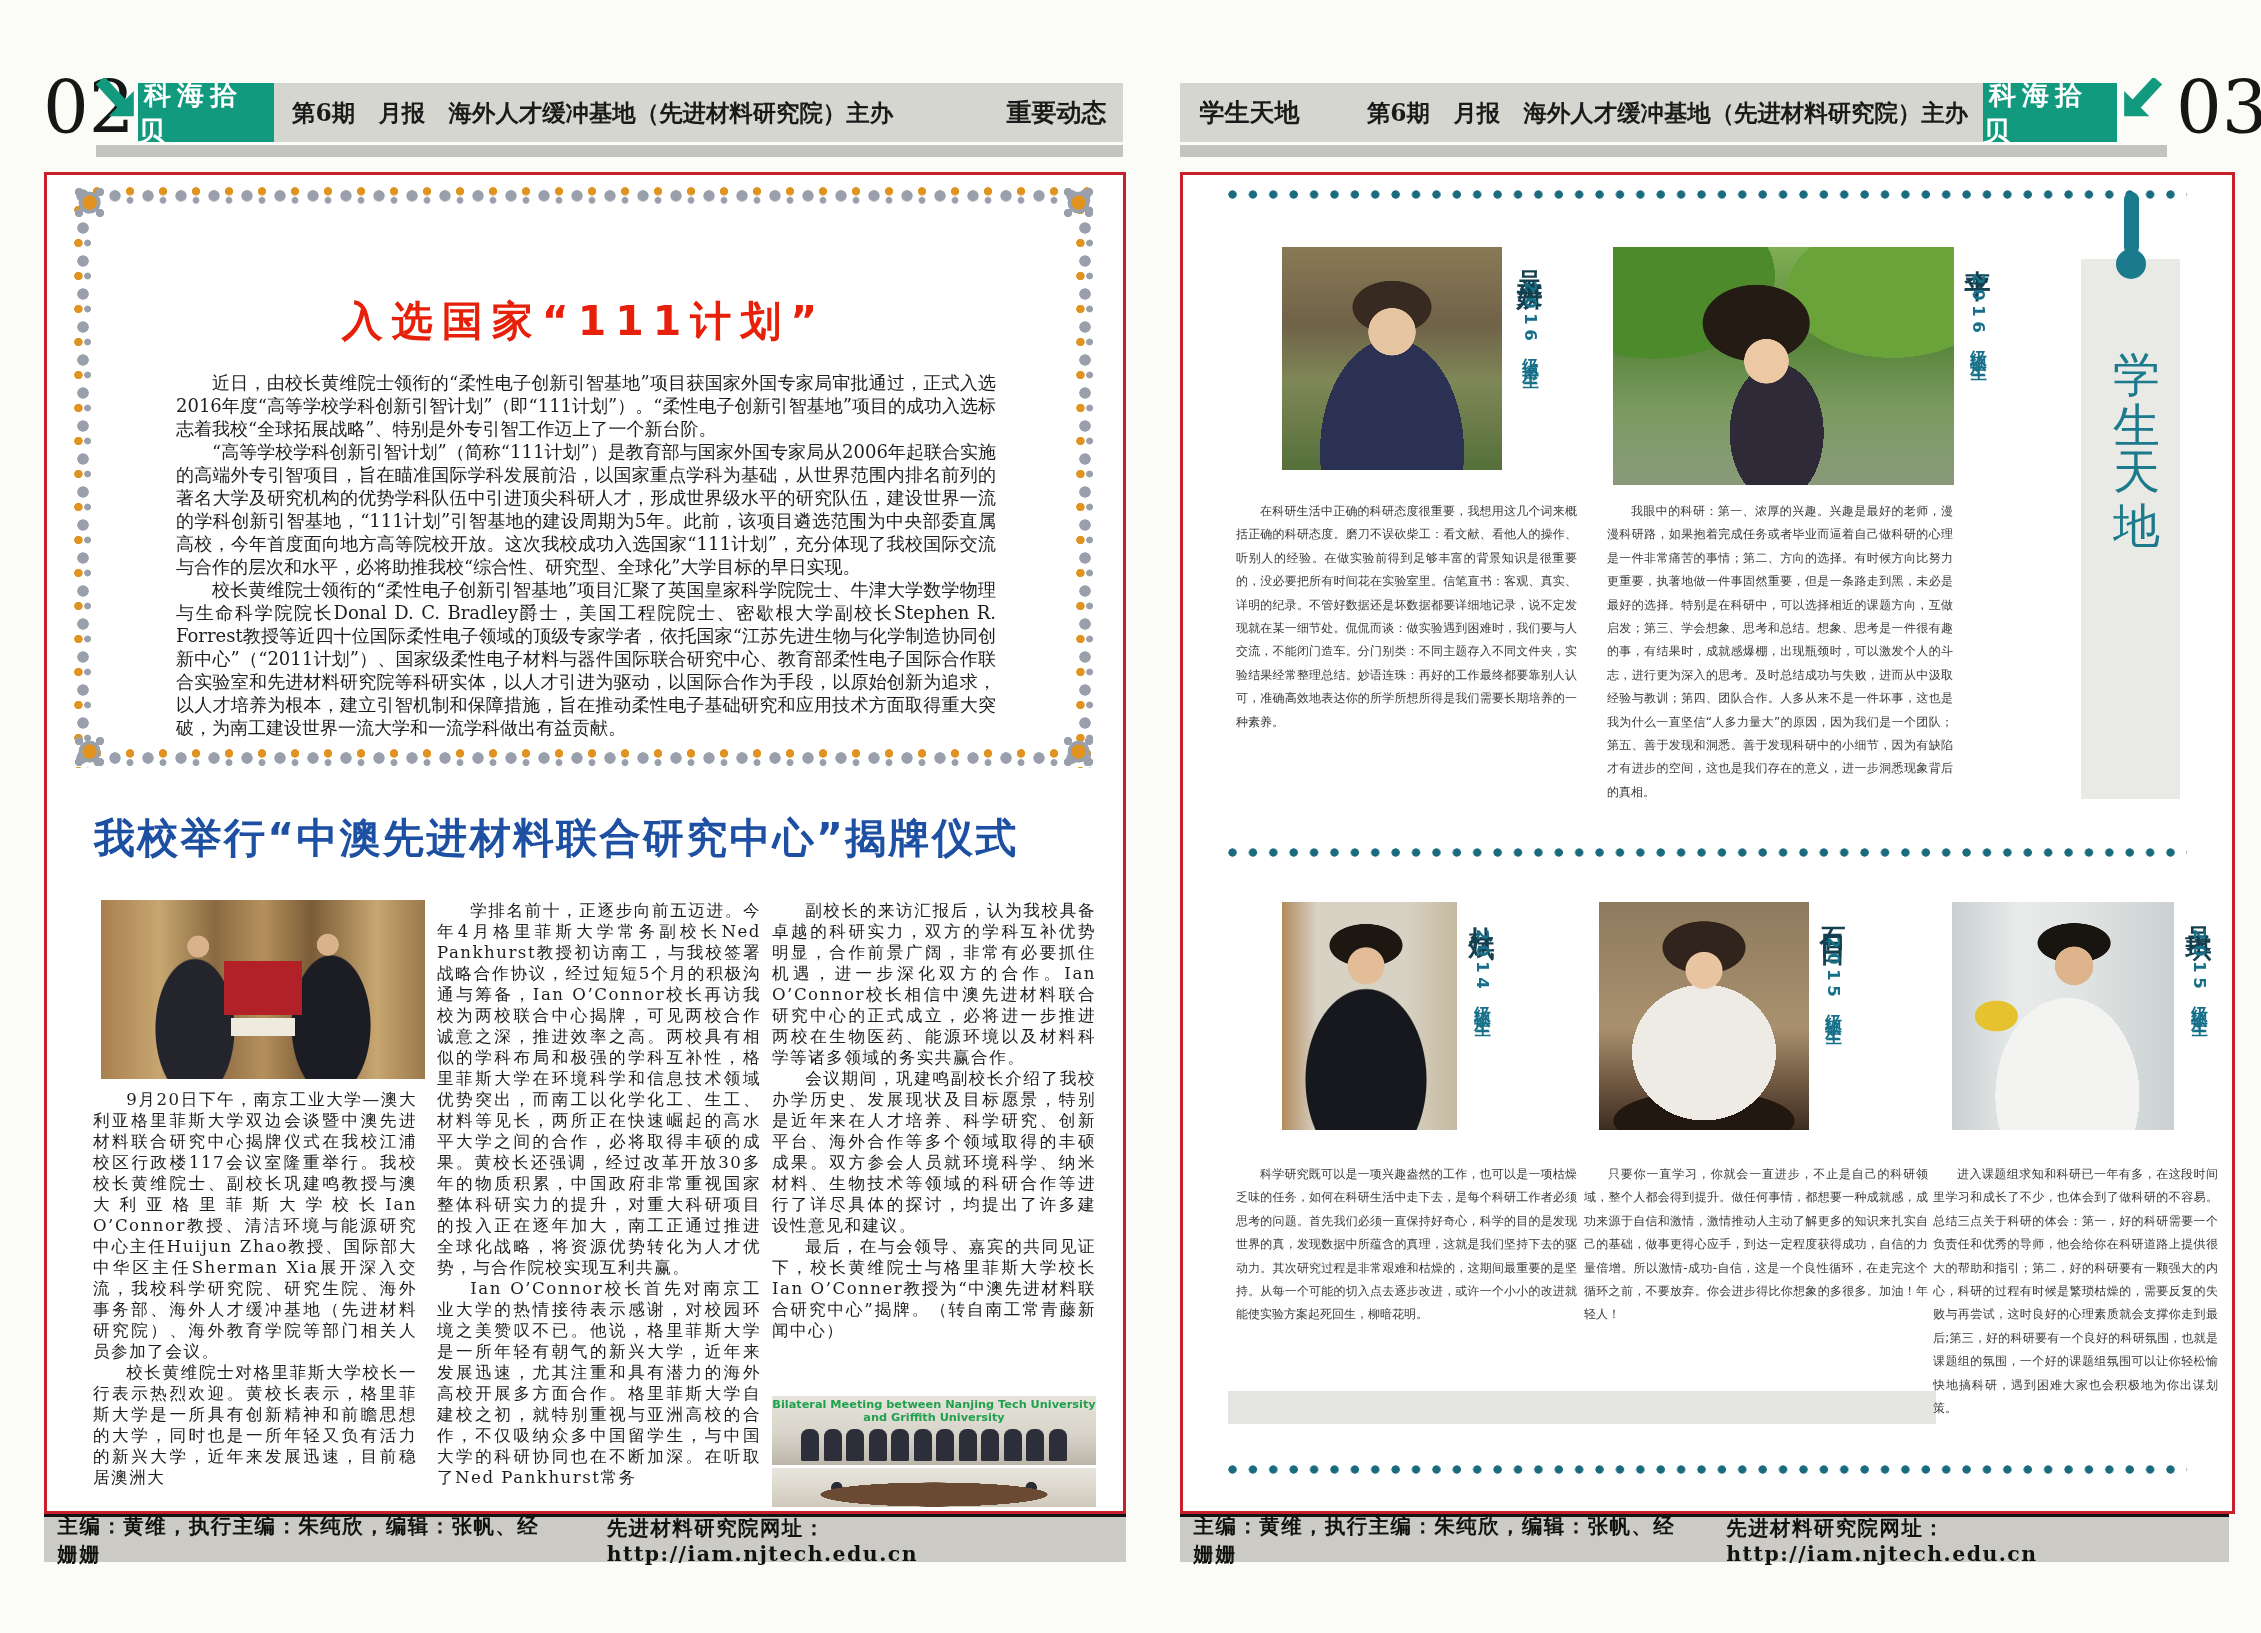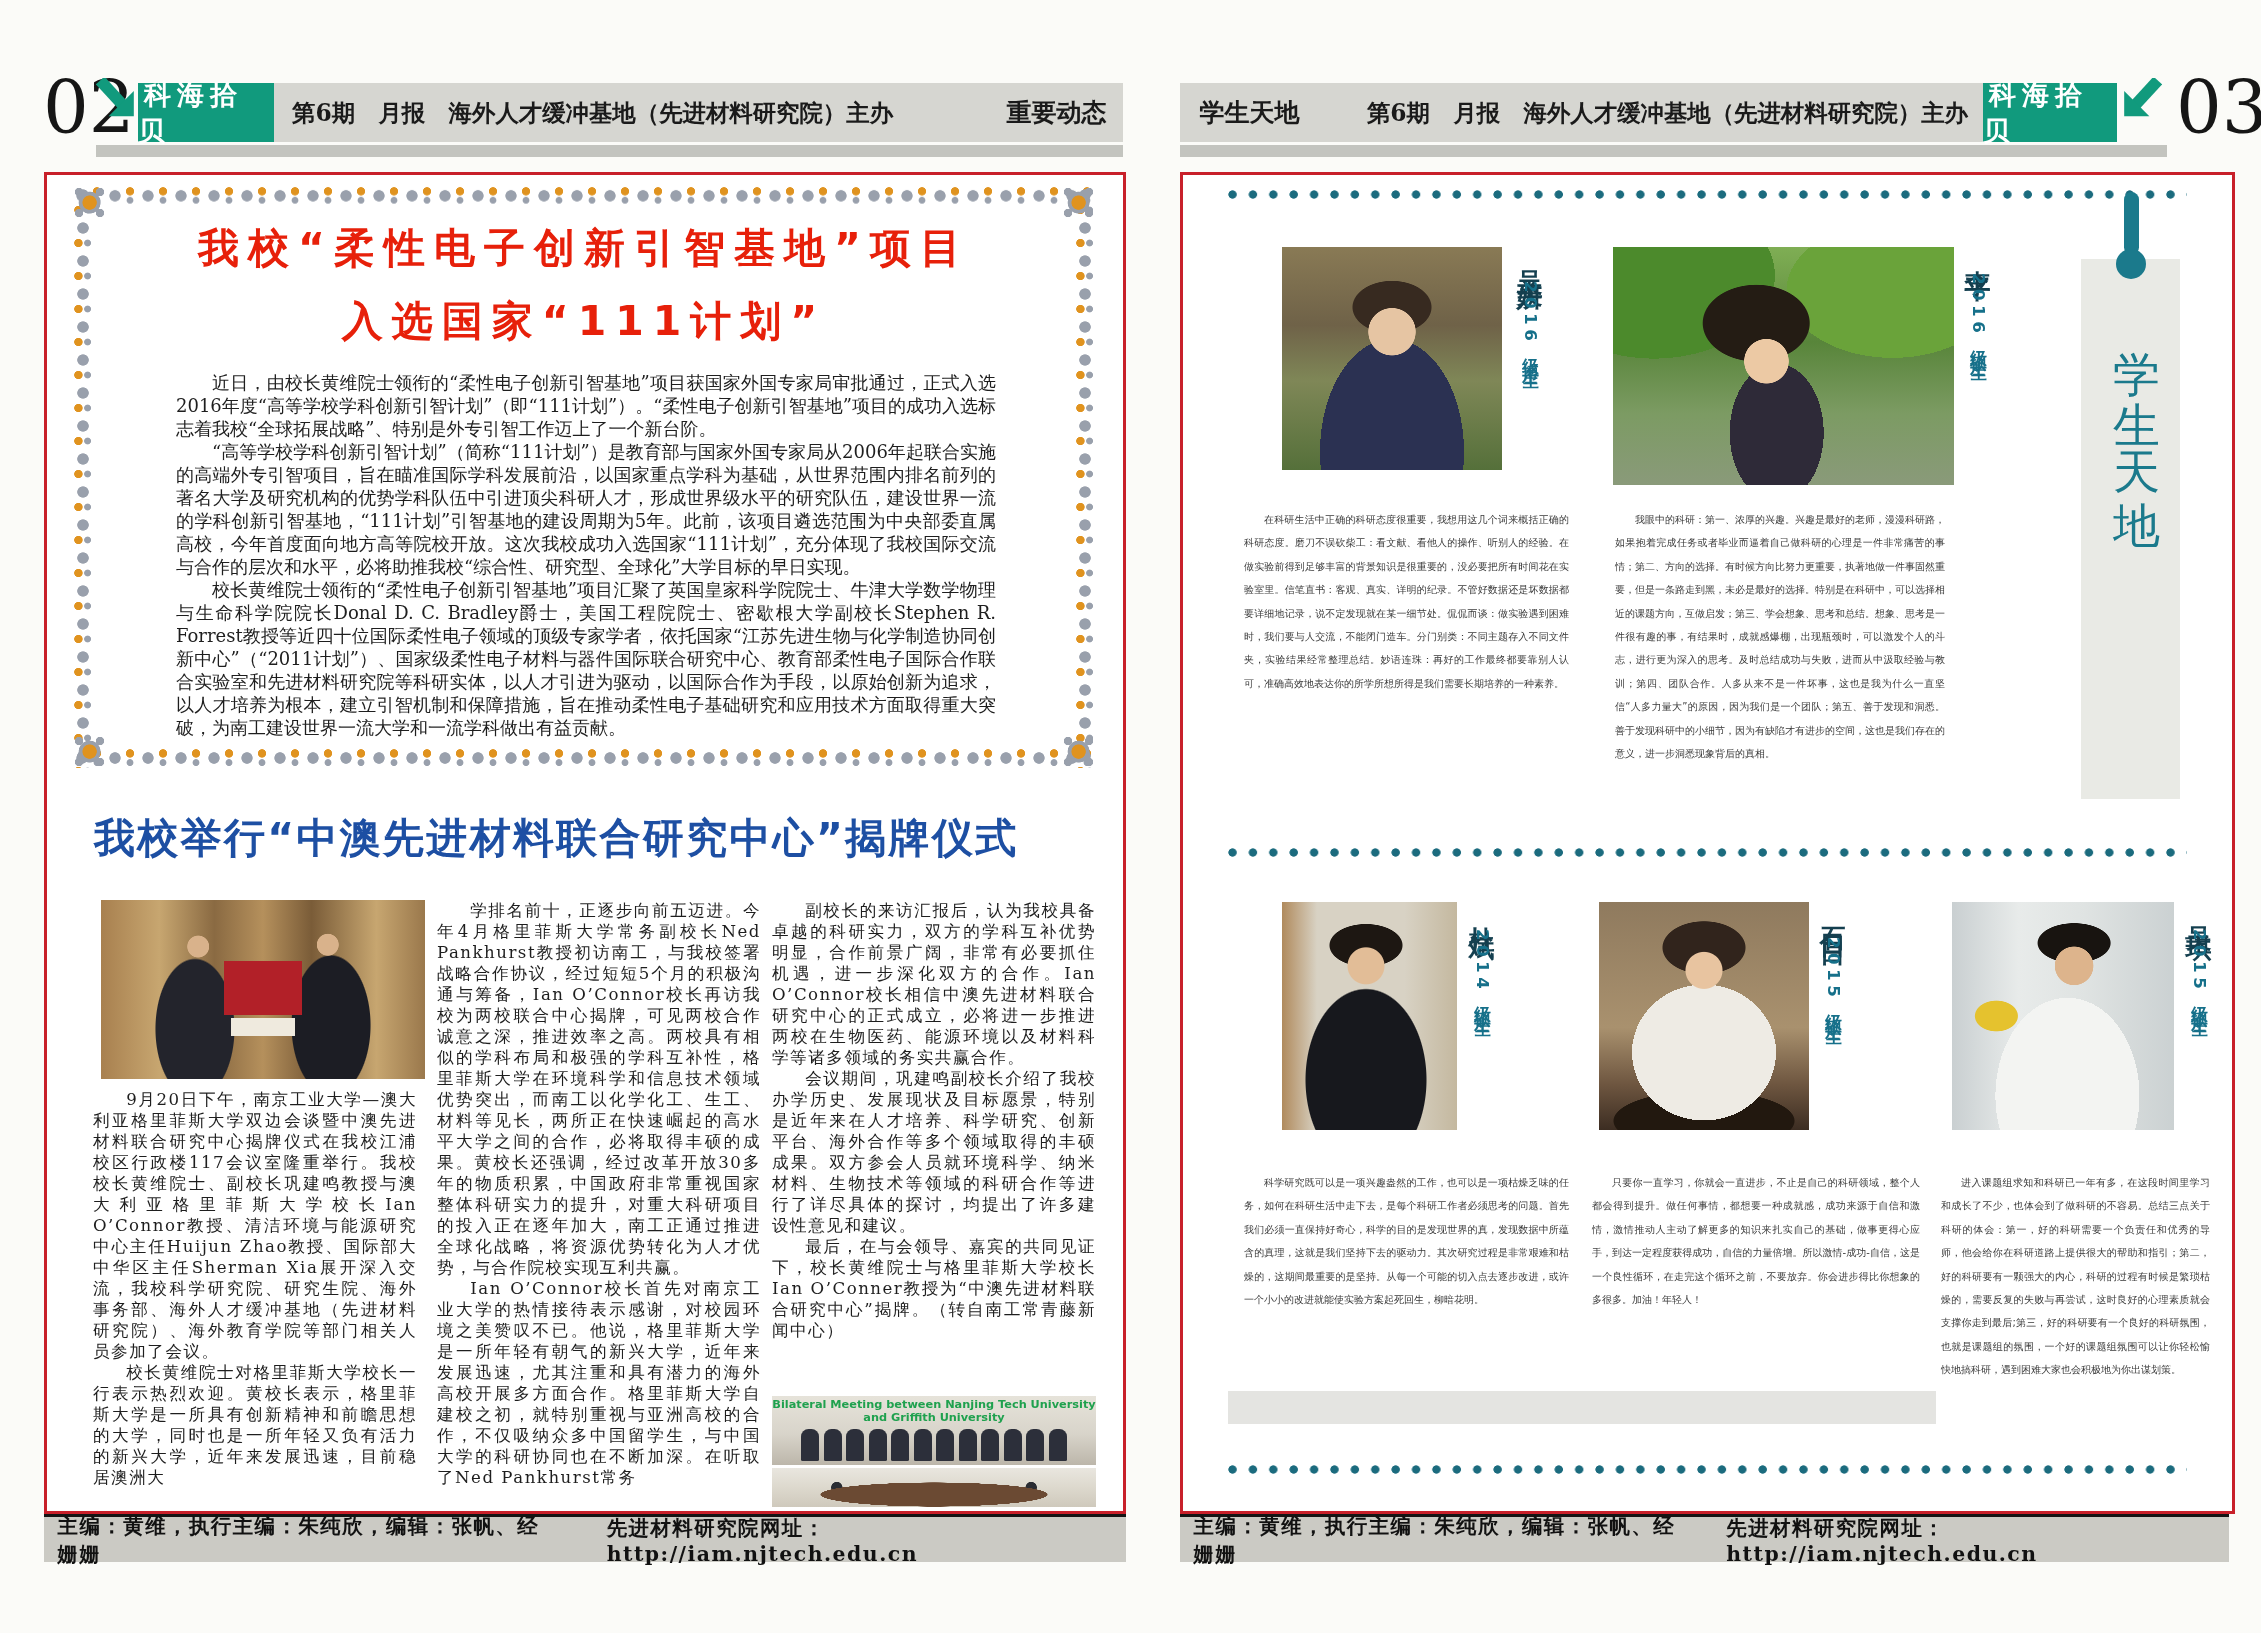--- a/index.html
+++ b/index.html
@@ -16,21 +16,21 @@
   .footerbar span{font-size:20.4px;font-weight:bold;color:#111;font-family:"DejaVu Serif","Liberation Serif",serif;letter-spacing:1.5px;}
   
   .ornate{position:absolute;background:#fff;}
   .orn-h{position:absolute;height:19.6px;left:0;right:0;background-image:radial-gradient(circle 6px at 9px 9.8px,#99a0ac 5.3px,transparent 6px),radial-gradient(circle 3.8px at 24px 5.3px,#e0931f 3.8px,transparent 4.5px),radial-gradient(circle 3px at 24px 14.3px,#99a0ac 3px,transparent 3.8px);background-size:33px 19.6px;background-repeat:repeat-x;}
   .orn-v{position:absolute;width:19.6px;top:0;bottom:0;background-image:radial-gradient(circle 6px at 9.8px 9px,#99a0ac 5.3px,transparent 6px),radial-gradient(circle 3.8px at 5.3px 24px,#e0931f 3.8px,transparent 4.5px),radial-gradient(circle 3px at 14.3px 24px,#99a0ac 3px,transparent 3.8px);background-size:19.6px 33px;background-repeat:repeat-y;}
   .orn-c{position:absolute;width:33px;height:33px;background:radial-gradient(circle at 16.6px 16.6px,#e0931f 6.8px,#99a0ac 7.5px,#99a0ac 10.6px,transparent 11.3px),radial-gradient(circle at 6px 6px,#99a0ac 3.8px,transparent 4.5px),radial-gradient(circle at 27px 6px,#99a0ac 3.8px,transparent 4.5px),radial-gradient(circle at 6px 27px,#99a0ac 3.8px,transparent 4.5px),radial-gradient(circle at 27px 27px,#99a0ac 3.8px,transparent 4.5px);}
   .title-red{color:#e7200a;font-weight:bold;font-size:41px;letter-spacing:9px;text-align:center;line-height:1;}
   .title-blue{color:#1d4fa3;font-weight:bold;font-size:41px;letter-spacing:2.3px;line-height:1.1;}
   .art1 p{margin:0;font-size:18px;line-height:23px;text-align:justify;text-indent:2em;color:#1e1e1e;font-family:"DejaVu Serif","Liberation Serif",serif;}
   .artcol p{margin:0;font-size:16.6px;line-height:21px;letter-spacing:1.5px;text-align:justify;text-indent:2em;color:#1e1e1e;font-family:"DejaVu Serif","Liberation Serif",serif;}
-  .stutext p{margin:16px;font-size:10px;line-height:23.4px;text-align:justify;text-indent:2em;color:#3a3a3a;}
+  .stutext p{margin:8px;font-size:12px;line-height:23.4px;text-align:justify;text-indent:2em;color:#3a3a3a;}
   .photo{position:absolute;}
   .dots{position:absolute;height:9px;background-image:radial-gradient(circle 3.8px at 4.5px 4.5px,#1b6b7e 3.8px,transparent 4.5px);background-size:20.4px 9px;background-repeat:repeat-x;}
   .vcol{position:absolute;writing-mode:vertical-rl;text-orientation:mixed;}
   .vname{font-size:26px;font-weight:bold;color:#143f4f;letter-spacing:7.5px;}
   .vcohort{font-size:16.6px;font-weight:bold;color:#16708a;letter-spacing:4.5px;margin-top:4.5px;}
   .banner-text{writing-mode:vertical-rl;text-orientation:upright;font-family:"DejaVu Serif","Liberation Serif",serif;font-size:47px;color:#1b7a8c;letter-spacing:50px;}
   .graybar{position:absolute;background:#e4e4e1;}
   .caption-green{display:block;text-align:center;font-size:11.3px;font-weight:bold;color:#1fa14e;padding-top:2.3px;}
   .people-row{position:absolute;left:0;right:0;bottom:4.5px;display:flex;justify-content:center;gap:4.5px;}
   .people-row i{display:block;width:18px;height:32px;background:#2c2f3a;border-radius:7.5px 7.5px 1.5px 1.5px;}
@@ -61,21 +61,20 @@
     <div class="ornate" style="left:26px;top:10.6px;width:1022px;height:582px;">
       <div class="orn-h" style="top:0;"></div>
       <div class="orn-h" style="bottom:0;"></div>
       <div class="orn-v" style="left:0;"></div>
       <div class="orn-v" style="right:0;"></div>
       <div class="orn-c" style="left:0;top:0;"></div>
       <div class="orn-c" style="right:0;top:0;"></div>
       <div class="orn-c" style="left:0;bottom:0;"></div>
       <div class="orn-c" style="right:0;bottom:0;"></div>
 
-      <div class="abs title-red" style="left:45px;right:45px;top:42px;">我校“柔性电子创新引智基地”项目</div>
       <div class="abs title-red" style="left:45px;right:45px;top:115px;">入选国家“111计划”</div>
 
       <div class="abs art1" style="left:103px;right:99px;top:185px;">
         <p>近日，由校长黄维院士领衔的“柔性电子创新引智基地”项目获国家外国专家局审批通过，正式入选2016年度“高等学校学科创新引智计划”（即“111计划”）。“柔性电子创新引智基地”项目的成功入选标志着我校“全球拓展战略”、特别是外专引智工作迈上了一个新台阶。</p>
         <p>“高等学校学科创新引智计划”（简称“111计划”）是教育部与国家外国专家局从2006年起联合实施的高端外专引智项目，旨在瞄准国际学科发展前沿，以国家重点学科为基础，从世界范围内排名前列的著名大学及研究机构的优势学科队伍中引进顶尖科研人才，形成世界级水平的研究队伍，建设世界一流的学科创新引智基地，“111计划”引智基地的建设周期为5年。此前，该项目遴选范围为中央部委直属高校，今年首度面向地方高等院校开放。这次我校成功入选国家“111计划”，充分体现了我校国际交流与合作的层次和水平，必将助推我校“综合性、研究型、全球化”大学目标的早日实现。</p>
         <p>校长黄维院士领衔的“柔性电子创新引智基地”项目汇聚了英国皇家科学院院士、牛津大学数学物理与生命科学院院长Donal D. C. Bradley爵士，美国工程院院士、密歇根大学副校长Stephen R. Forrest教授等近四十位国际柔性电子领域的顶级专家学者，依托国家“江苏先进生物与化学制造协同创新中心”（“2011计划”）、国家级柔性电子材料与器件国际联合研究中心、教育部柔性电子国际合作联合实验室和先进材料研究院等科研实体，以人才引进为驱动，以国际合作为手段，以原始创新为追求，以人才培养为根本，建立引智机制和保障措施，旨在推动柔性电子基础研究和应用技术方面取得重大突破，为南工建设世界一流大学和一流学科做出有益贡献。</p>
       </div>
     </div>
 
     <div class="abs title-blue" style="left:47px;top:641px;width:995px;">我校举行“中澳先进材料联合研究中心”揭牌仪式</div>

